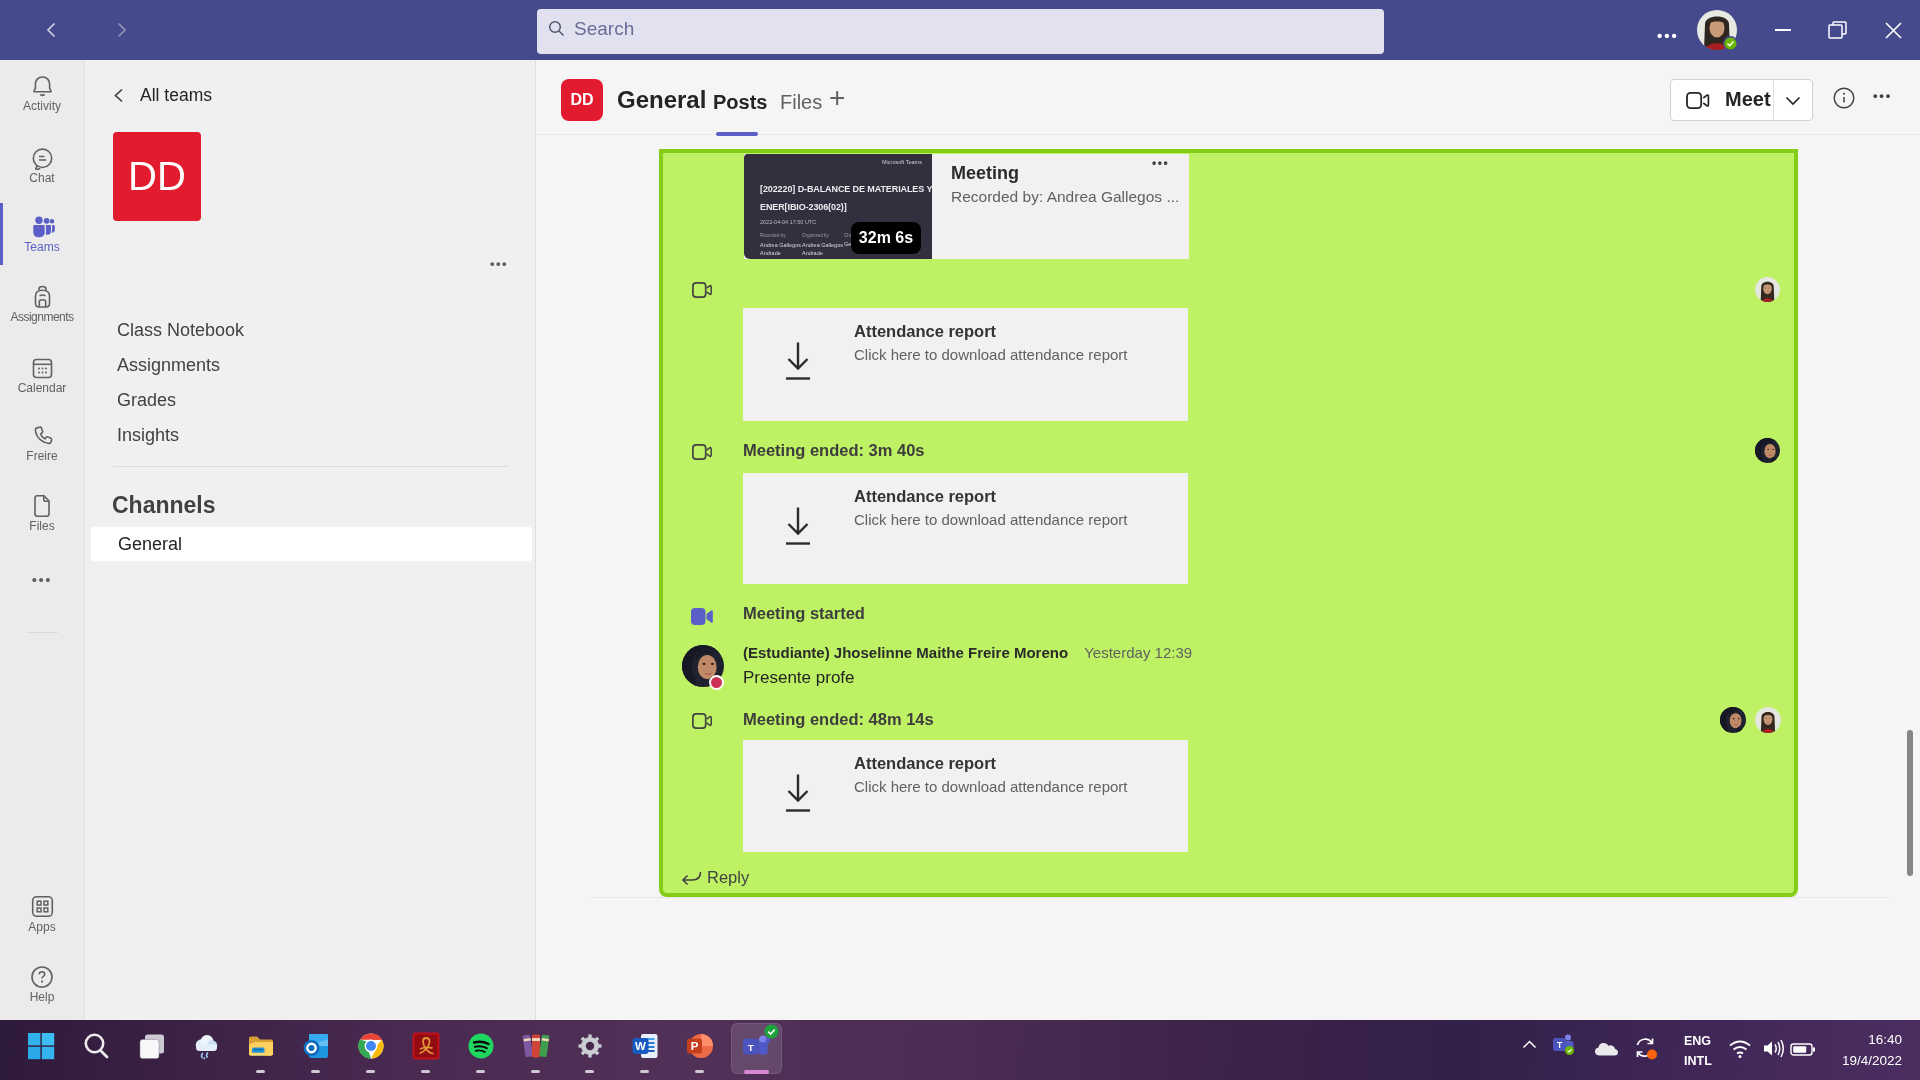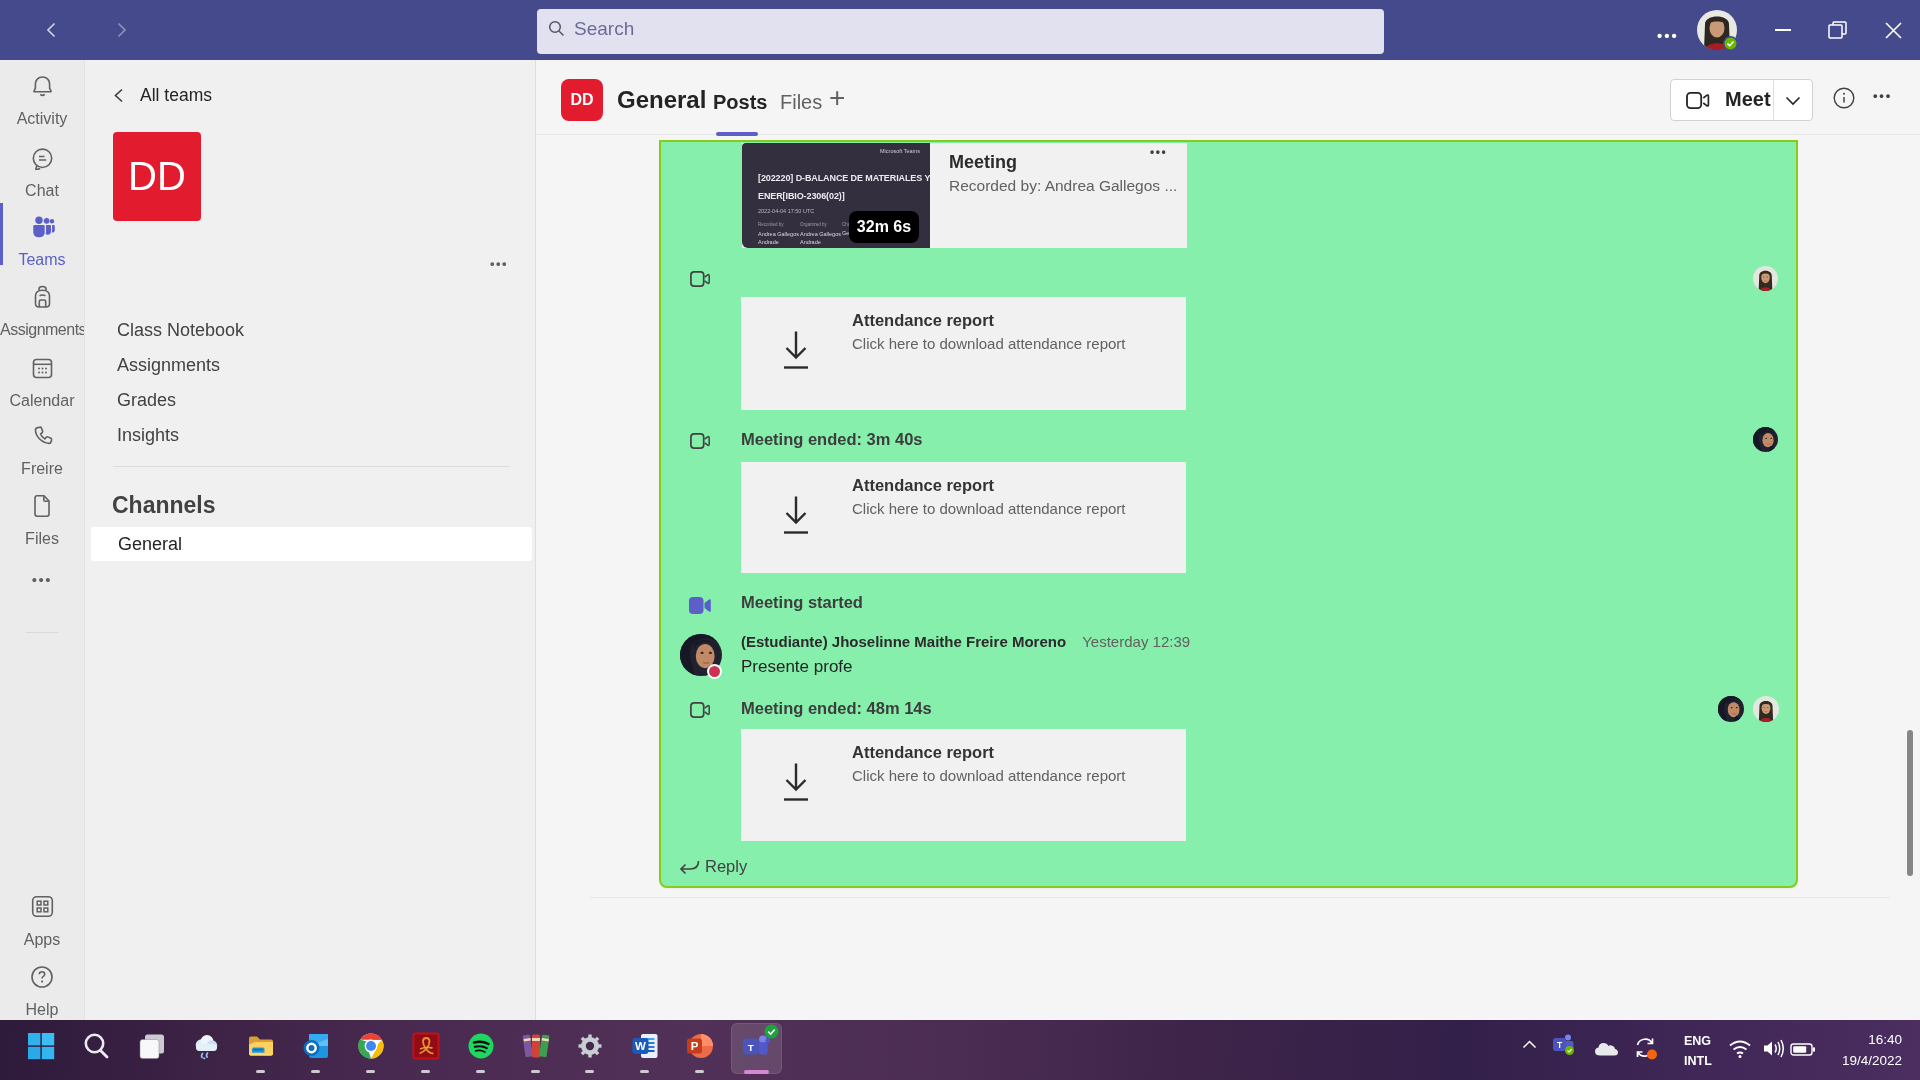--- a/index.html
+++ b/index.html
@@ -8,21 +8,21 @@
   body { position:relative; background:#f5f5f5; }
 
   
   #titlebar { position:absolute; left:0; top:0; width:1920px; height:60px; background:#454a8c; }
   #searchbox { position:absolute; left:537px; top:9px; width:847px; height:45px; background:#e1e1ef; border-radius:4px; color:#6b6b99; font-size:19px; line-height:39px; }
   #searchbox span.txt { position:absolute; left:37px; top:0; }
 
   
   #rail { position:absolute; left:0; top:60px; width:84px; height:960px; background:#ebebeb; }
   .railitem { position:absolute; left:0; width:84px; text-align:center; color:#616161; }
-  .railitem .lbl { font-size:16px; display:block; margin-top:12px; }
+  .railitem .lbl { font-size:12px; display:block; margin-top:1px; }
   .railitem svg { display:block; margin:0 auto; }
   .railitem.sel { color:#5b5fc7; }
   #railbar { position:absolute; left:0; top:143px; width:3px; height:62px; background:#5b5fc7; }
 
   
   #cpane { position:absolute; left:84px; top:60px; width:452px; height:960px; background:#f0f0f0; border-left:1px solid #e3e3e3; border-right:1px solid #dedede; }
   #ddlogo { position:absolute; left:28px; top:72px; width:88px; height:89px; background:#e21c2e; border-radius:4px; color:#fff; font-size:40px; text-align:center; line-height:88px; font-weight:normal; }
   #teamname { position:absolute; left:27px; top:193px; width:380px; font-size:22px; font-weight:bold; color:#565656; white-space:nowrap; overflow:hidden; }
   .cmenu { position:absolute; left:32px; font-size:18px; color:#424242;text-align:center; }
   #chdr { position:absolute; left:27px; top:432px; font-size:23px; font-weight:bold; color:#424242; }
@@ -35,21 +35,21 @@
   #gtitle { position:absolute; left:81px; top:26px; font-size:24px; font-weight:bold; color:#242424; }
   #tposts { position:absolute; left:177px; top:31px; font-size:20px; font-weight:bold; color:#242424; }
   #tfiles { position:absolute; left:244px; top:31px; font-size:20px; color:#616161; }
   #tplus  { position:absolute; left:293px; top:22px; font-size:28px; color:#616161; font-weight:300;}
   #postsu { position:absolute; left:180px; top:72px; width:42px; height:4px; background:#5b5fc7; border-radius:2px; }
   #meetbtn { position:absolute; left:1134px; top:19px; width:143px; height:42px; background:#fff; border:1px solid #d1d1d1; border-radius:4px; }
   #meetbtn .sep { position:absolute; left:102px; top:0px; width:1px; height:40px; background:#e0e0e0; }
   #meetbtn .mtxt { position:absolute; left:54px; top:8px; font-size:20px; font-weight:bold; color:#242424; }
 
   
-  #chatcard { position:absolute; left:123px; top:80px; width:1139px; height:748px; background:#86efac; border:2px solid #84cc16; border-radius:0 0 8px 8px; box-shadow:0 1px 2px rgba(0,0,0,0.04); }
+  #chatcard { position:absolute; left:123px; top:89px; width:1139px; height:748px; background:#bef264; border:4px solid #84cc16; border-radius:0 0 8px 8px; box-shadow:0 1px 2px rgba(0,0,0,0.04); }
   
   .gcard { position:absolute; background:#f1f1f1; }
   .msgtitle { position:absolute; font-size:16.5px; font-weight:bold; color:#3d3d3d; white-space:nowrap; }
   .atitle { font-size:16.5px; font-weight:bold; color:#333; }
   .asub { font-size:15px; color:#616161; }
 
   
   #thumb { position:absolute; left:0; top:0; width:188px; height:105px; background:#332f3e; border-radius:4px 0 0 6px; color:#e8e8e8; overflow:hidden; }
 
   #newconv { position:absolute; left:123px; top:873px; width:226px; height:40px; background:#5c60c9; border-radius:5px; }

